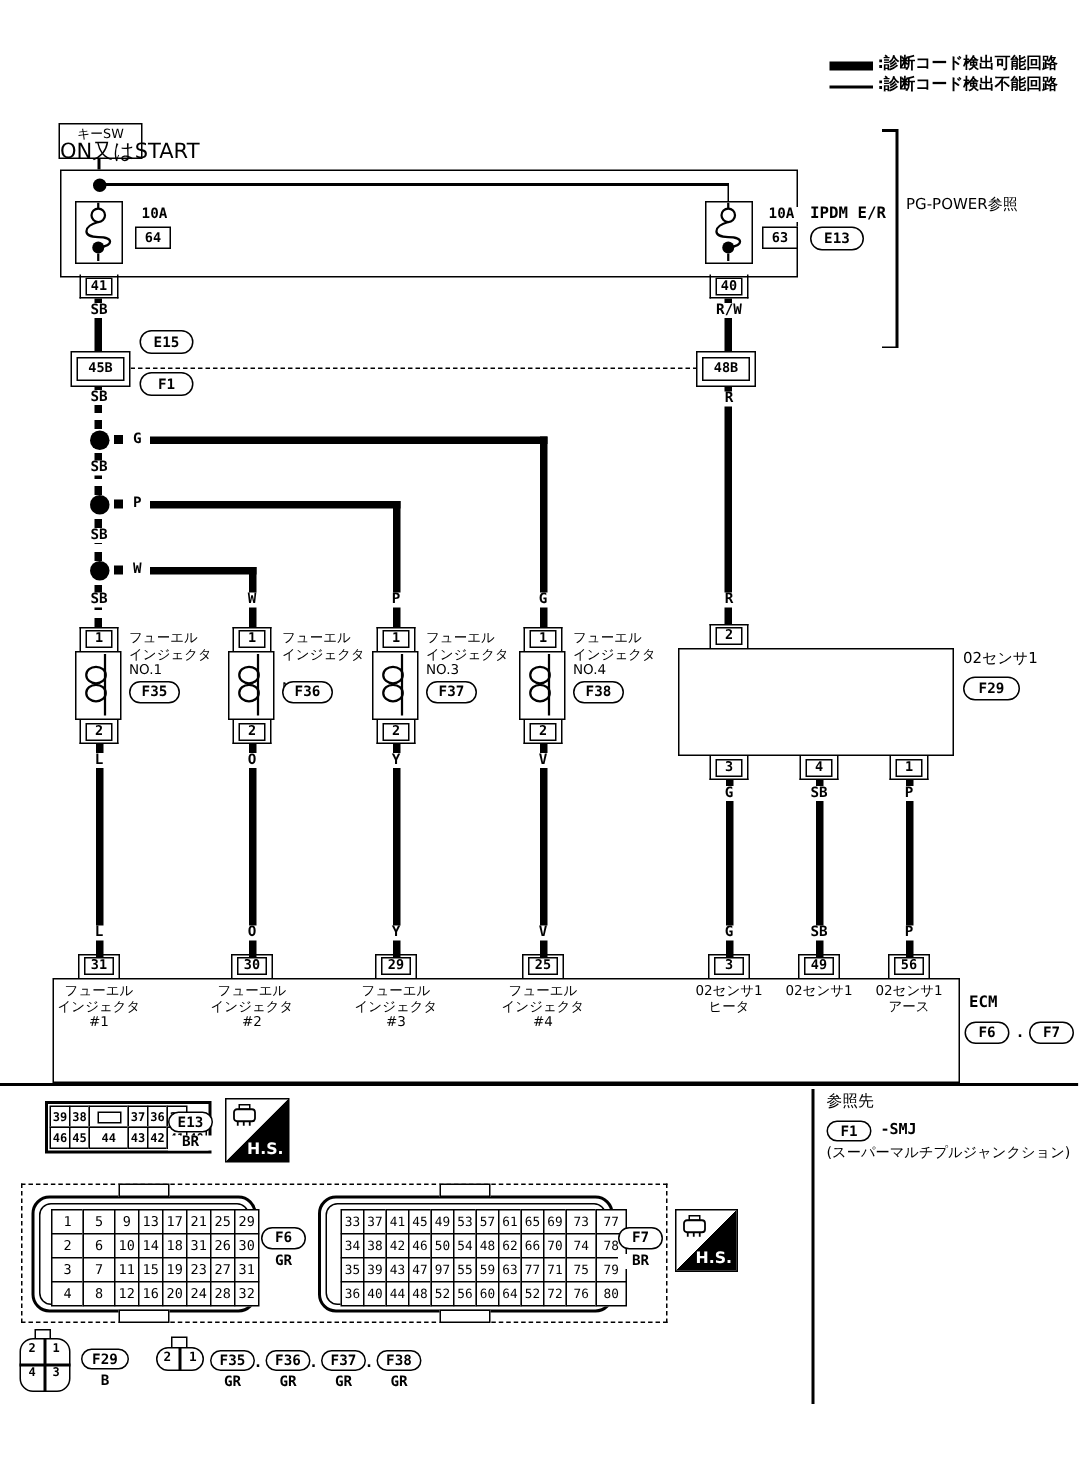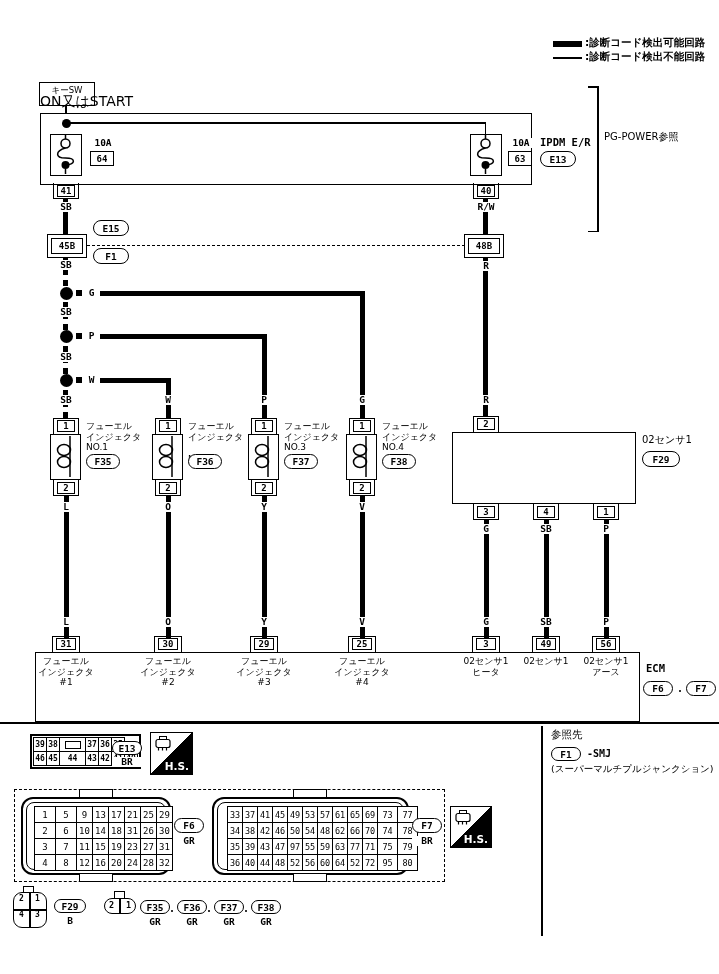--- a/index.html
+++ b/index.html
@@ -246,21 +246,21 @@
         <div class="cell" style="width: 14px; height: 15px; font: 8.5px &quot;DejaVu Sans Mono&quot;, monospace;">36</div>
         <div class="cell" style="width: 14px; height: 15px; font: 8.5px &quot;DejaVu Sans Mono&quot;, monospace; margin-left: -1px;">40</div>
         <div class="cell" style="width: 14px; height: 15px; font: 8.5px &quot;DejaVu Sans Mono&quot;, monospace; margin-left: -1px;">44</div>
         <div class="cell" style="width: 14px; height: 15px; font: 8.5px &quot;DejaVu Sans Mono&quot;, monospace; margin-left: -1px;">48</div>
         <div class="cell" style="width: 14px; height: 15px; font: 8.5px &quot;DejaVu Sans Mono&quot;, monospace; margin-left: -1px;">52</div>
         <div class="cell" style="width: 14px; height: 15px; font: 8.5px &quot;DejaVu Sans Mono&quot;, monospace; margin-left: -1px;">56</div>
         <div class="cell" style="width: 14px; height: 15px; font: 8.5px &quot;DejaVu Sans Mono&quot;, monospace; margin-left: -1px;">60</div>
         <div class="cell" style="width: 14px; height: 15px; font: 8.5px &quot;DejaVu Sans Mono&quot;, monospace; margin-left: -1px;">64</div>
         <div class="cell" style="width: 14px; height: 15px; font: 8.5px &quot;DejaVu Sans Mono&quot;, monospace; margin-left: -1px;">52</div>
         <div class="cell" style="width: 14px; height: 15px; font: 8.5px &quot;DejaVu Sans Mono&quot;, monospace; margin-left: -1px;">72</div>
-        <div class="cell" style="width: 19px; height: 15px; font: 8.5px &quot;DejaVu Sans Mono&quot;, monospace; margin-left: -1px;">95</div>
+        <div class="cell" style="width: 19px; height: 15px; font: 8.5px &quot;DejaVu Sans Mono&quot;, monospace; margin-left: -1px;">76</div>
         <div class="cell" style="width: 19px; height: 15px; font: 8.5px &quot;DejaVu Sans Mono&quot;, monospace; margin-left: -1px;">80</div>
       </div>
     </div>
   <div class="a ovl" style="left:412px;top:818px;width:30px;height:15px">F7</div>
   <div class="a lb" style="left:412px;top:836px;width:30px">BR</div>
 
   <div class="a hs" style="left:450px;top:806px;width:42px;height:42px">
     <svg width="20" height="17" viewBox="0 0 20 17">
       <rect x="3" y="4.5" width="14" height="8" rx="2" fill="none" stroke="#000" stroke-width="1.2"></rect>
       <rect x="6.5" y="1.5" width="7" height="3" fill="none" stroke="#000" stroke-width="1"></rect>

